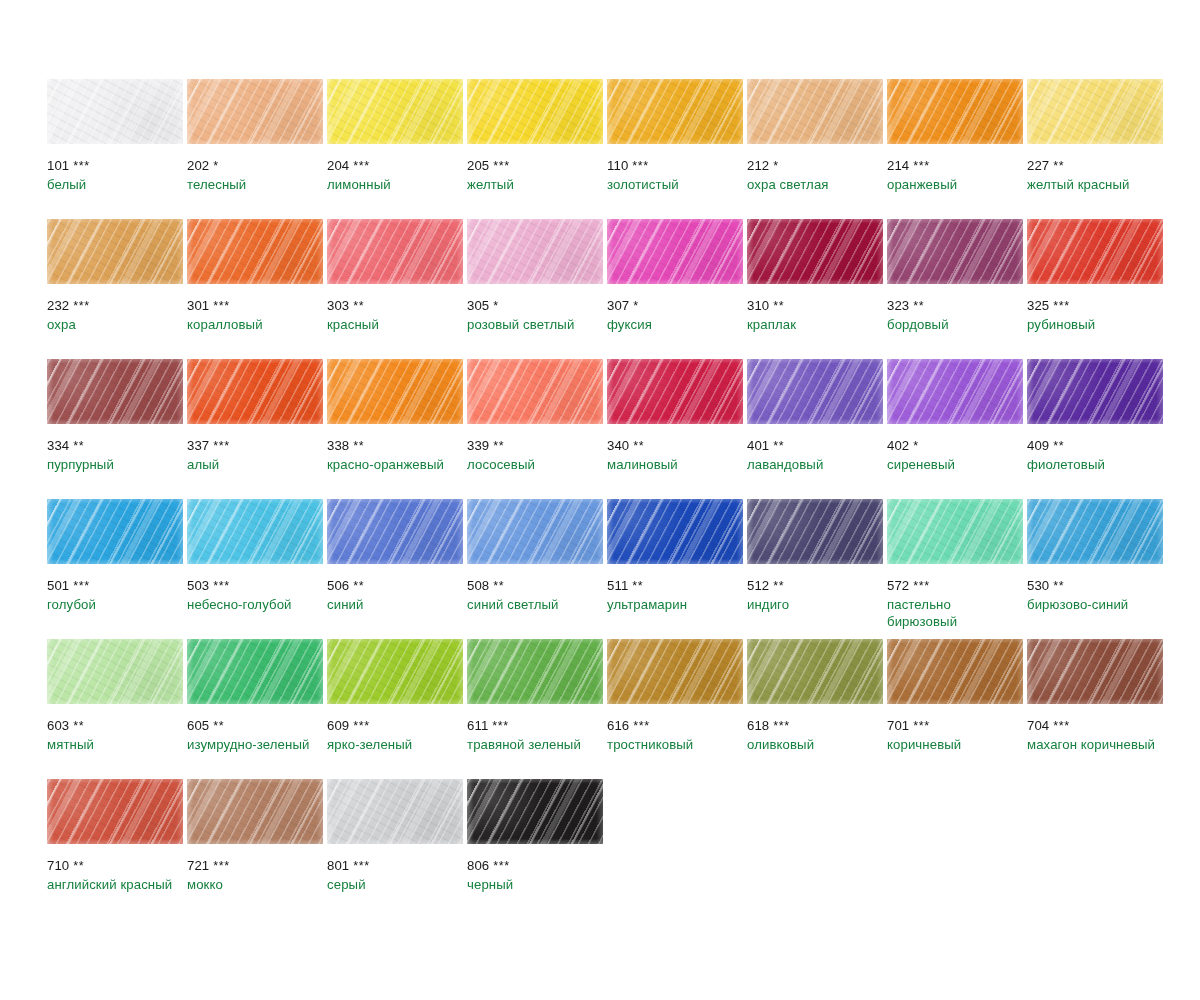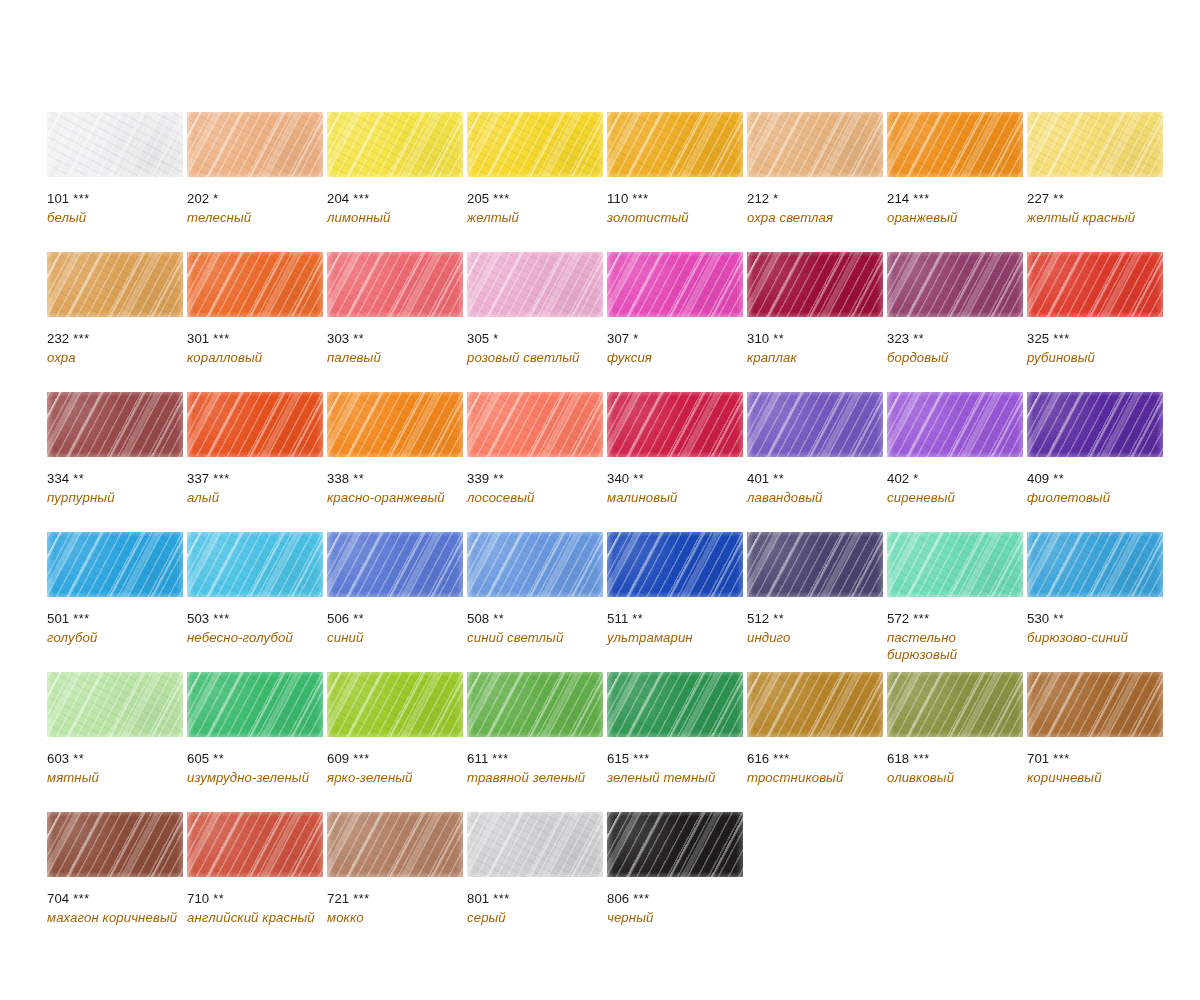--- a/index.html
+++ b/index.html
@@ -14,21 +14,21 @@
     font-family: "Liberation Sans", "DejaVu Sans", sans-serif;
     -webkit-font-smoothing: antialiased;
     overflow: hidden;
   }
 
   #chart {
     position: relative;
     width: 1200px;
     height: 1000px;
     box-sizing: border-box;
-    padding: 112px 0 0 47px;
+    padding: 79px 0 0 47px;
   }
 
   .grid {
     display: grid;
     grid-template-columns: repeat(8, 136px);
     column-gap: 4px;
     grid-auto-rows: 140px;
   }
 
   .cell {
@@ -106,24 +106,23 @@
   .code {
     color: #1a1a1a;
   }
   .stars {
     color: #1a1a1a;
     letter-spacing: 0.6px;
     margin-left: 4px;
     font-size: 12.4px;
   }
   .name {
-    color: #a16207;
+    color: #15803d;
     max-width: 136px;
     word-wrap: break-word;
-    font-style: italic;
   }
 </style>
 </head>
 <body>
 
 <div id="chart">
   <div class="grid">
       <div class="cell">
         <div class="swatch" style="background-color: rgb(239, 239, 241);">
           <div class="tex"></div>
@@ -224,21 +223,21 @@
           <div class="name">коралловый</div>
         </div>
       </div>
       <div class="cell">
         <div class="swatch" style="background-color: rgb(239, 106, 114);">
           <div class="tex"></div>
           <div class="edge"></div>
         </div>
         <div class="label">
           <div class="code-line"><span class="code">303</span><span class="stars">**</span></div>
-          <div class="name">палевый</div>
+          <div class="name">красный</div>
         </div>
       </div>
       <div class="cell">
         <div class="swatch" style="background-color: rgb(236, 174, 208);">
           <div class="tex"></div>
           <div class="edge"></div>
         </div>
         <div class="label">
           <div class="code-line"><span class="code">305</span><span class="stars">*</span></div>
           <div class="name">розовый светлый</div>
@@ -478,30 +477,20 @@
         <div class="swatch" style="background-color: rgb(100, 177, 75);">
           <div class="tex"></div>
           <div class="edge"></div>
         </div>
         <div class="label">
           <div class="code-line"><span class="code">611</span><span class="stars">***</span></div>
           <div class="name">травяной зеленый</div>
         </div>
       </div>
       <div class="cell">
-        <div class="swatch" style="background-color: rgb(46, 149, 81);">
-          <div class="tex"></div>
-          <div class="edge"></div>
-        </div>
-        <div class="label">
-          <div class="code-line"><span class="code">615</span><span class="stars">***</span></div>
-          <div class="name">зеленый темный</div>
-        </div>
-      </div>
-      <div class="cell">
         <div class="swatch" style="background-color: rgb(184, 134, 42);">
           <div class="tex"></div>
           <div class="edge"></div>
         </div>
         <div class="label">
           <div class="code-line"><span class="code">616</span><span class="stars">***</span></div>
           <div class="name">тростниковый</div>
         </div>
       </div>
       <div class="cell">

